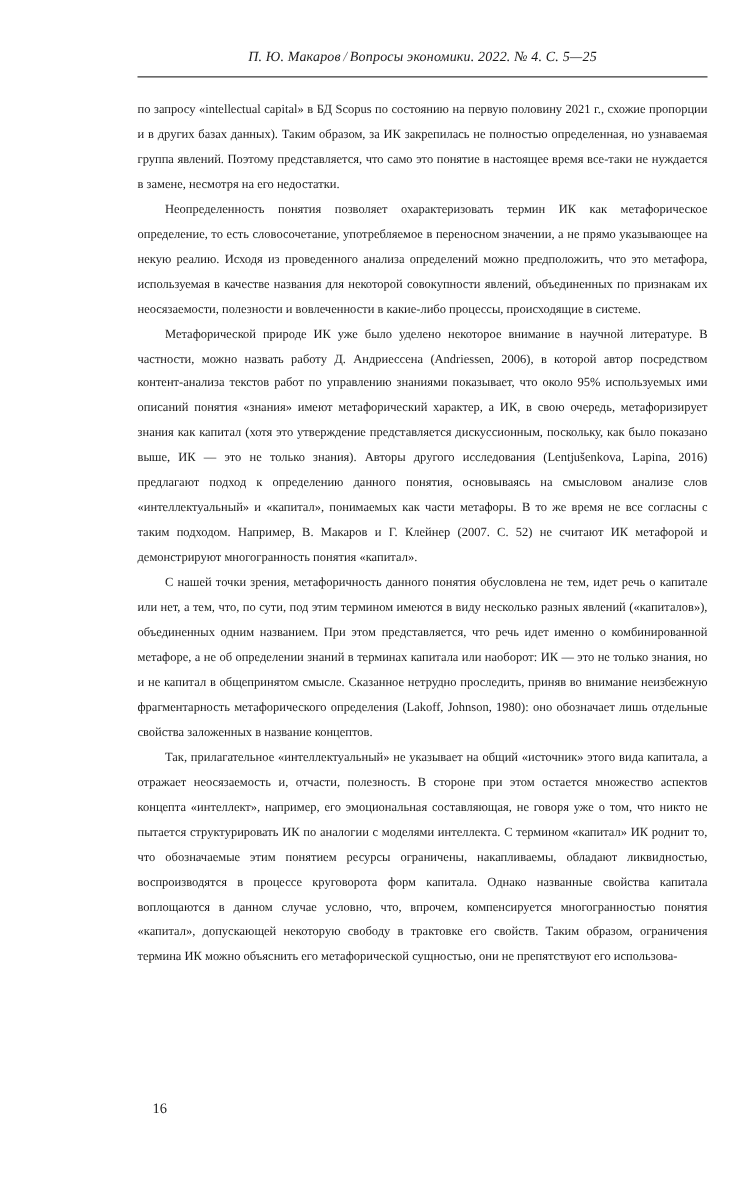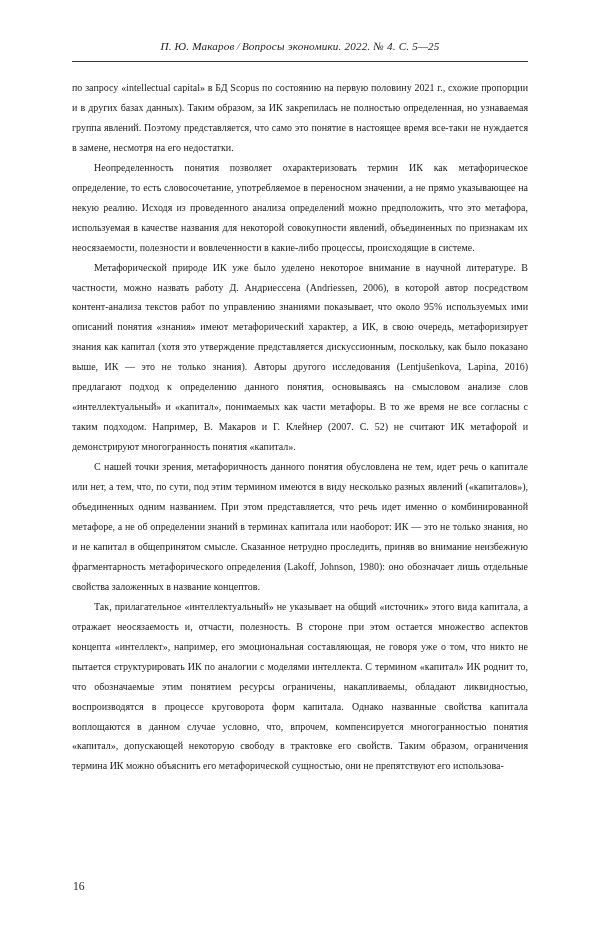--- a/index.html
+++ b/index.html
@@ -13,20 +13,21 @@
     font-family: "Liberation Serif", "DejaVu Serif", serif;
     color: #1a1a1a;
     overflow: hidden;
   }
 
   .page {
     position: relative;
     width: 480px;
     height: 945px;
     box-sizing: border-box;
+    margin-left: 38px;
   }
 
   
   .running-head {
     position: absolute;
     left: 72px;
     top: 40px;
     width: 456px;
     text-align: center;
     font-style: italic;
@@ -74,21 +75,21 @@
   }
 
   
   p.para + p.para {
     margin-top: 0;
   }
 
   
   .folio {
     position: absolute;
-    left: 73px;
+    left: 84px;
     top: 880px;
     font-size: 11.6px;
     color: #1c1c1c;
   }
 </style>
 </head>
 <body>
 
 <div class="page">
 

